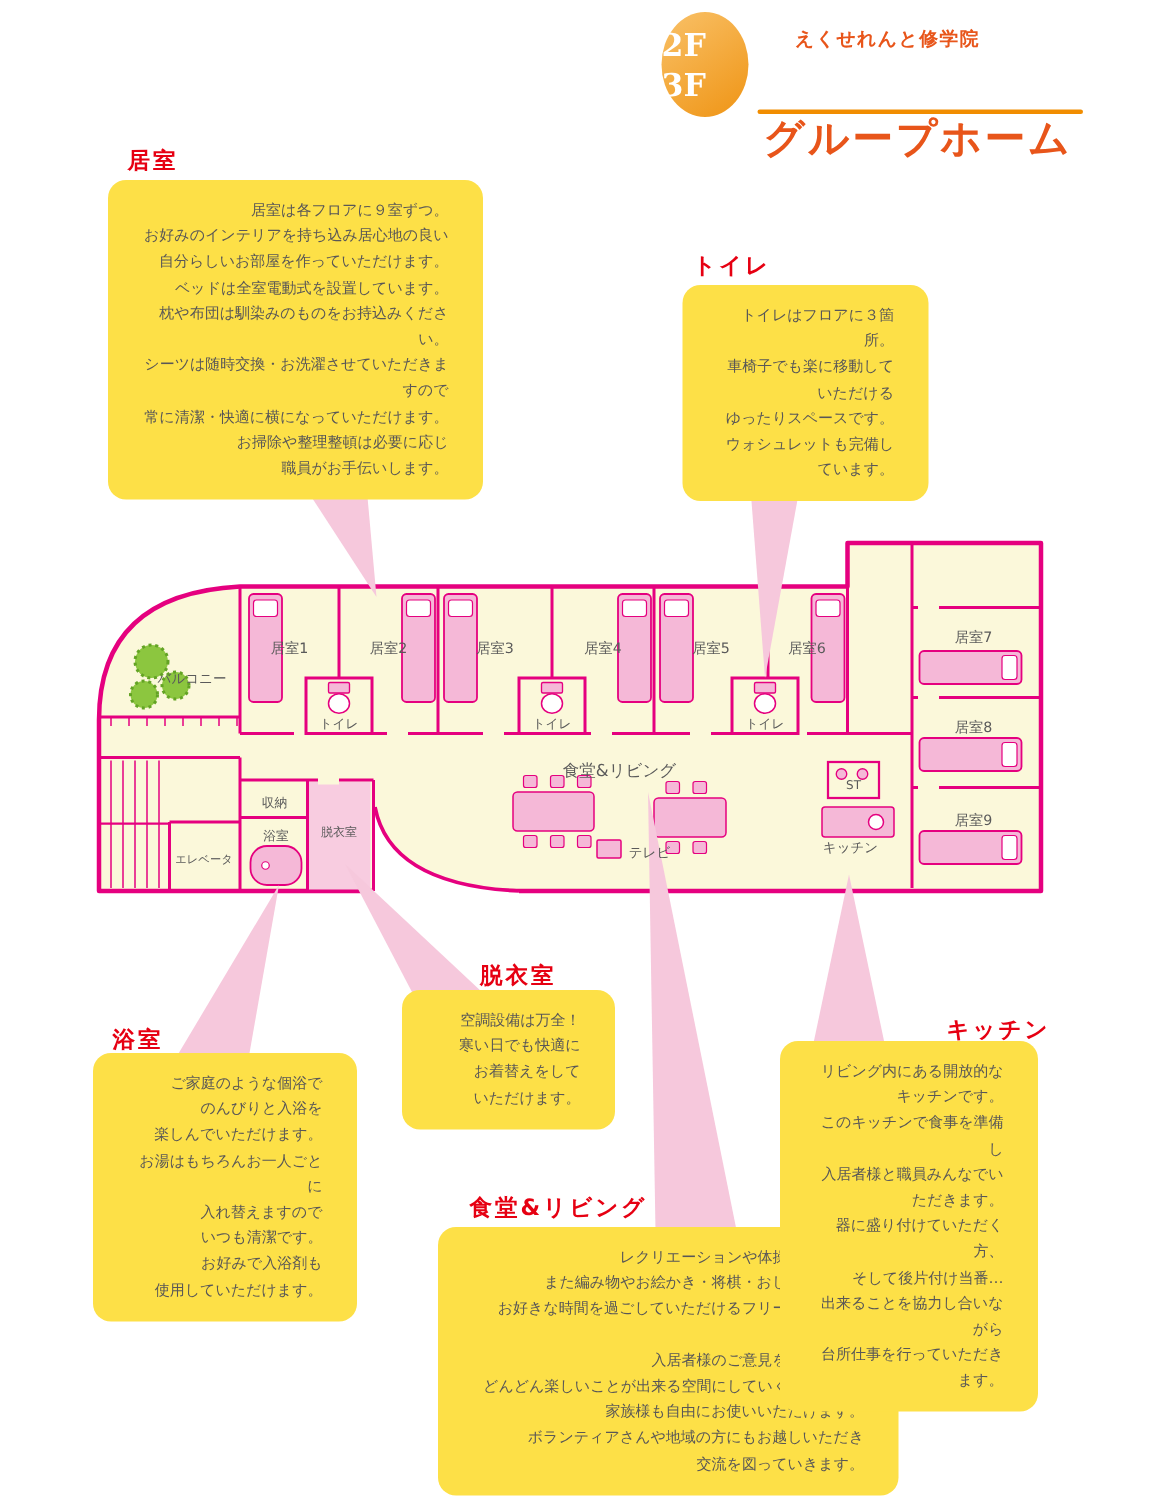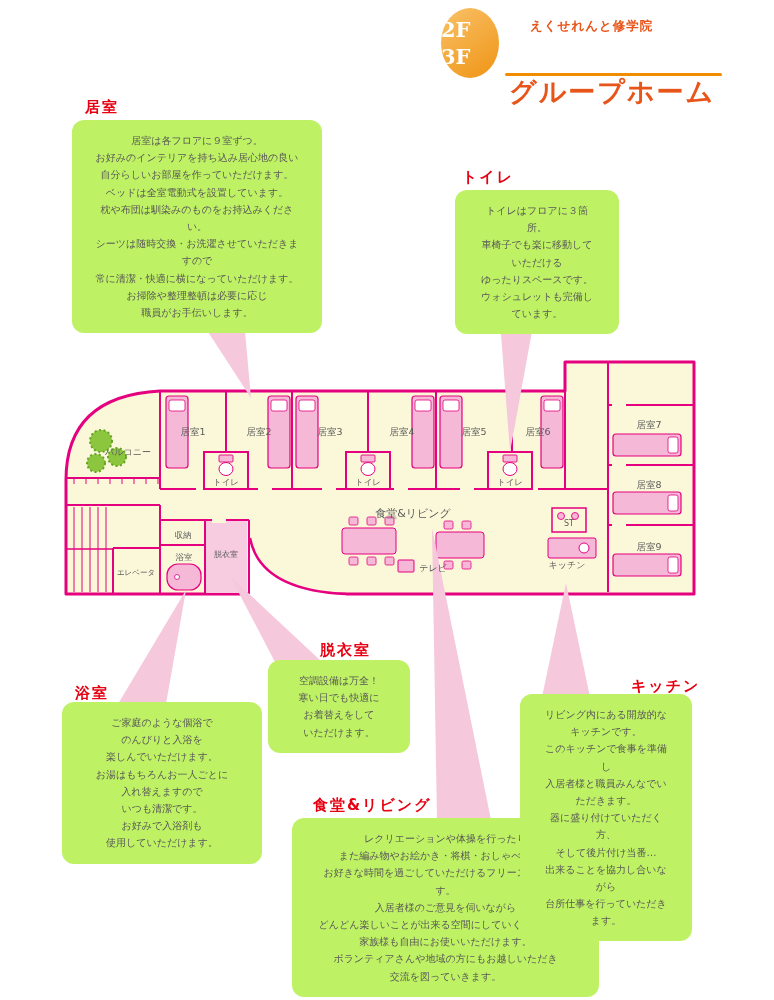--- a/index.html
+++ b/index.html
@@ -11,28 +11,28 @@
   
   .badge{position:absolute;left:441px;top:8px;width:58px;height:70px;border-radius:50%;
          background:linear-gradient(145deg,#f9c168,#ef9414);color:#fff;
          font-family:"DejaVu Serif","Liberation Serif",serif;font-weight:bold;font-size:21px;
          display:flex;flex-direction:column;align-items:flex-start;justify-content:center;line-height:1.3;}
   .brand-sub{position:absolute;left:530px;top:18px;color:#e8551a;font-size:12.5px;font-weight:bold;letter-spacing:1px;}
   .brand-title{position:absolute;left:509px;top:33px;color:#e8551a;font-size:27px;font-weight:bold;letter-spacing:2px;margin-top:41px;}
   .brand-underline{position:absolute;left:505px;top:73px;width:217px;height:3px;background:#f18d00;border-radius:2px;}
 
   
-  .callout{position:absolute;background:#bef264;border-radius:12px;color:#595757;
-           font-size:10px;line-height:1.72;text-align:center;padding:12px 23px;box-sizing:border-box;}
+  .callout{position:absolute;background:#fde047;border-radius:12px;color:#595757;
+           font-size:10px;line-height:1.72;text-align:right;padding:12px 23px;box-sizing:border-box;}
   .callout-body{white-space:pre-line;}
   .callout-title{position:absolute;color:#e60012;font-weight:bold;font-size:15px;letter-spacing:2px;}
   .c1{left:72px;top:120px;width:250px;}   .t1{left:85px;top:98px;}
   .c2{left:455px;top:190px;width:164px;}  .t2{left:462px;top:168px;}
   .c3{left:268px;top:660px;width:142px;}  .t3{left:320px;top:641px;}
-  .c4{left:62px;top:702px;width:200px;}   .t4{left:75px;top:684px;}
+  .c4{left:62px;top:702px;width:176px;}   .t4{left:75px;top:684px;}
   .c5{left:292px;top:818px;width:307px;}  .t5{left:313px;top:796px;}
   .c6{left:520px;top:694px;width:172px;}  .t6{left:631px;top:677px;}
 </style>
 </head>
 <body>
 
 <div class="page">
 
   <svg class="plan" width="774" height="1000" viewBox="0 0 774 1000">
 

